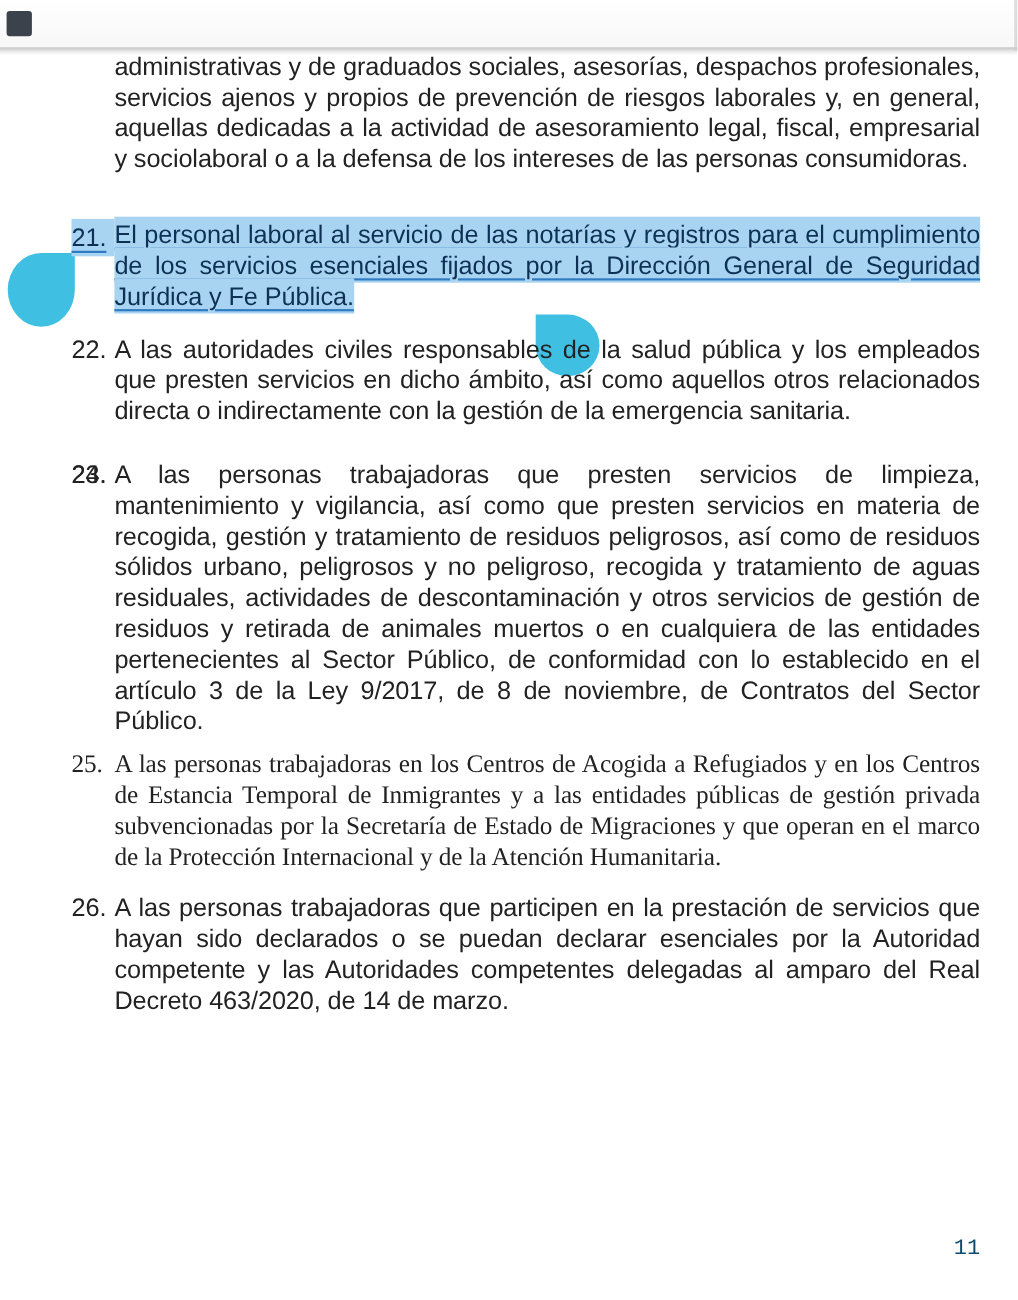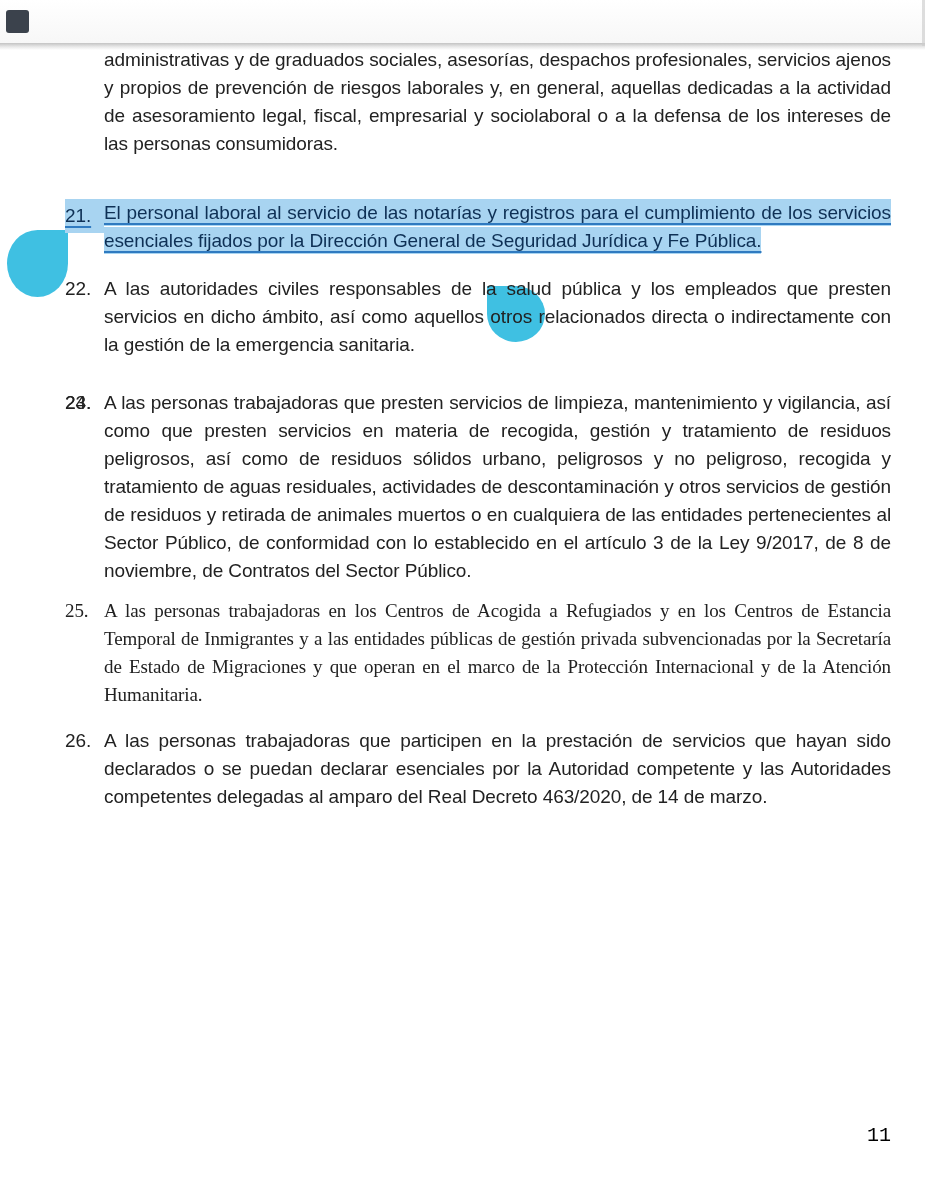--- a/index.html
+++ b/index.html
@@ -31,21 +31,21 @@
   .sel-handle.start{
     left:7px;top:230px;width:61px;height:67px;
     border-radius:50% 0 50% 50%;
   }
   .sel-handle.end{
     left:487px;top:286px;width:58px;height:56px;
     border-radius:0 50% 50% 50%;
   }
   .content{
     position:absolute;left:65px;top:46px;width:826px;z-index:3;
-    font-size:19px;line-height:28px;color:#222222;letter-spacing:-0.1px;
+    font-size:23px;line-height:28px;color:#222222;letter-spacing:-0.1px;
   }
   .para{
     margin:0;padding-left:39px;text-align:justify;
   }
   .item{
     position:relative;padding-left:39px;text-align:justify;
   }
   .item .num{
     position:absolute;left:0;top:0;width:39px;display:inline-block;
   }
@@ -63,21 +63,21 @@
     text-decoration-thickness:2px;
     text-underline-offset:4px;
     padding:3px 0;
     -webkit-box-decoration-break:clone;
     box-decoration-break:clone;
   }
   .num.sel{padding:3px 0;}
   .page-number{
     position:absolute;right:34px;top:1124px;z-index:3;
     font-family:"Liberation Mono","DejaVu Sans Mono",monospace;
-    font-size:20px;color:#000000;
+    font-size:20px;color:#0c4a6e;
   }
 </style>
 </head>
 <body>
 
 <div class="top-strip"></div>
 <div class="edge-shadow"></div>
 <div class="right-edge"></div>
 <div class="corner-square"></div>
 

